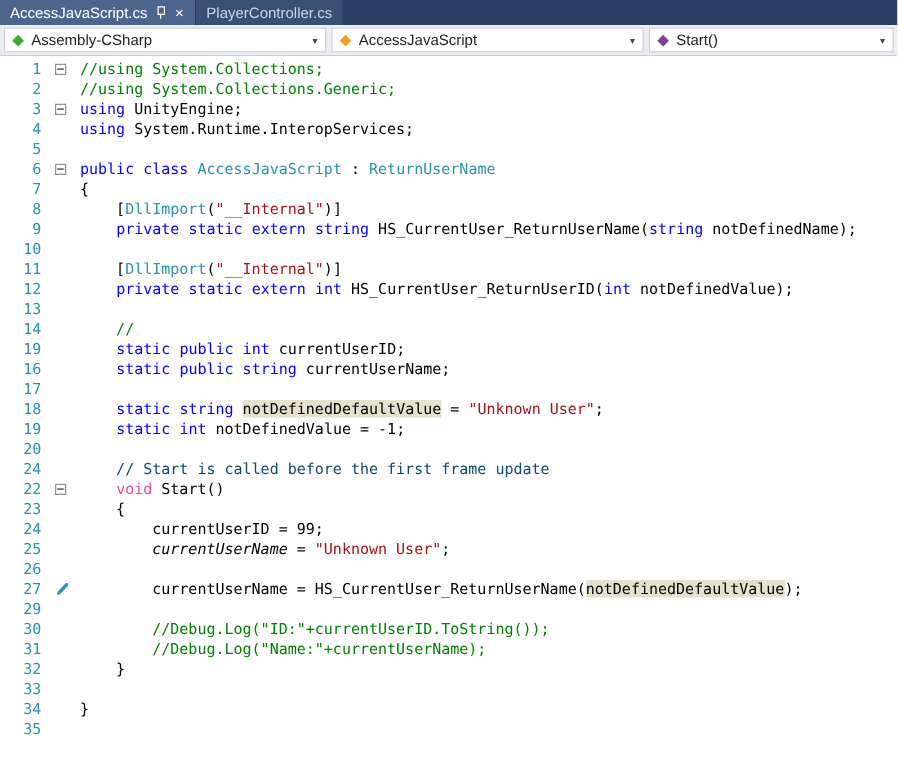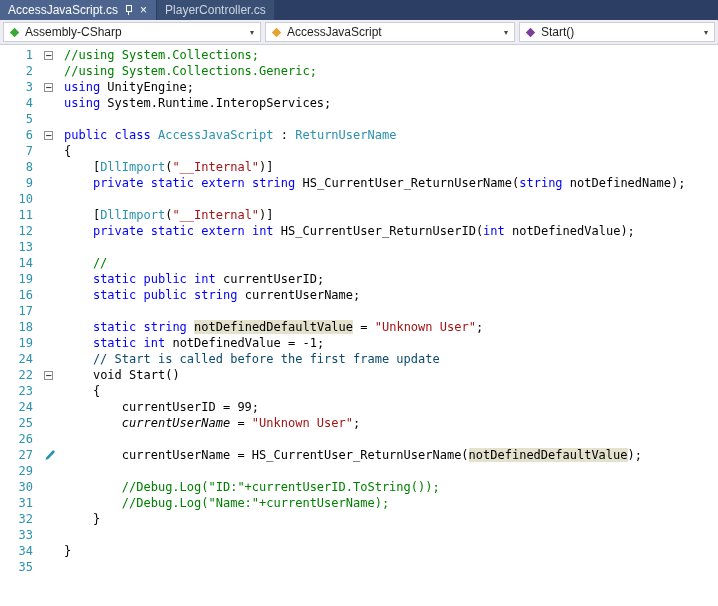--- a/index.html
+++ b/index.html
@@ -186,30 +186,35 @@
           <span class="ln">18</span>
           <span class="foldc"></span>
           <span class="ct"><span style="color: rgb(0, 0, 0);">    </span><span style="color: rgb(0, 0, 255);">static</span><span style="color: rgb(0, 0, 0);"> </span><span style="color: rgb(0, 0, 255);">string</span><span style="color: rgb(0, 0, 0);"> </span><span class="hl" style="color: rgb(0, 0, 0);">notDefinedDefaultValue</span><span style="color: rgb(0, 0, 0);"> = </span><span style="color: rgb(163, 21, 21);">"Unknown User"</span><span style="color: rgb(0, 0, 0);">;</span></span>
         </div>
         <div class="cl">
           <span class="ln">19</span>
           <span class="foldc"></span>
           <span class="ct"><span style="color: rgb(0, 0, 0);">    </span><span style="color: rgb(0, 0, 255);">static</span><span style="color: rgb(0, 0, 0);"> </span><span style="color: rgb(0, 0, 255);">int</span><span style="color: rgb(0, 0, 0);"> notDefinedValue = -1;</span></span>
         </div>
         <div class="cl">
+          <span class="ln">20</span>
+          <span class="foldc"></span>
+          <span class="ct"></span>
+        </div>
+        <div class="cl">
           <span class="ln">24</span>
           <span class="foldc"></span>
           <span class="ct"><span style="color: #0c4a6e;">    // Start is called before the first frame update</span></span>
         </div>
         <div class="cl">
           <span class="ln">22</span>
           <span class="foldc">
             <span class="foldbox">−</span>
           </span>
-          <span class="ct"><span style="color: rgb(0, 0, 0);">    </span><span style="color: #000000;">void</span><span style="color: rgb(0, 0, 0);"> Start()</span></span>
+          <span class="ct"><span style="color: rgb(0, 0, 0);">    </span><span style="color: #ec4899;">void</span><span style="color: rgb(0, 0, 0);"> Start()</span></span>
         </div>
         <div class="cl">
           <span class="ln">23</span>
           <span class="foldc"></span>
           <span class="ct"><span style="color: rgb(0, 0, 0);">    {</span></span>
         </div>
         <div class="cl">
           <span class="ln">24</span>
           <span class="foldc"></span>
           <span class="ct"><span style="color: rgb(0, 0, 0);">        currentUserID = 99;</span></span>

